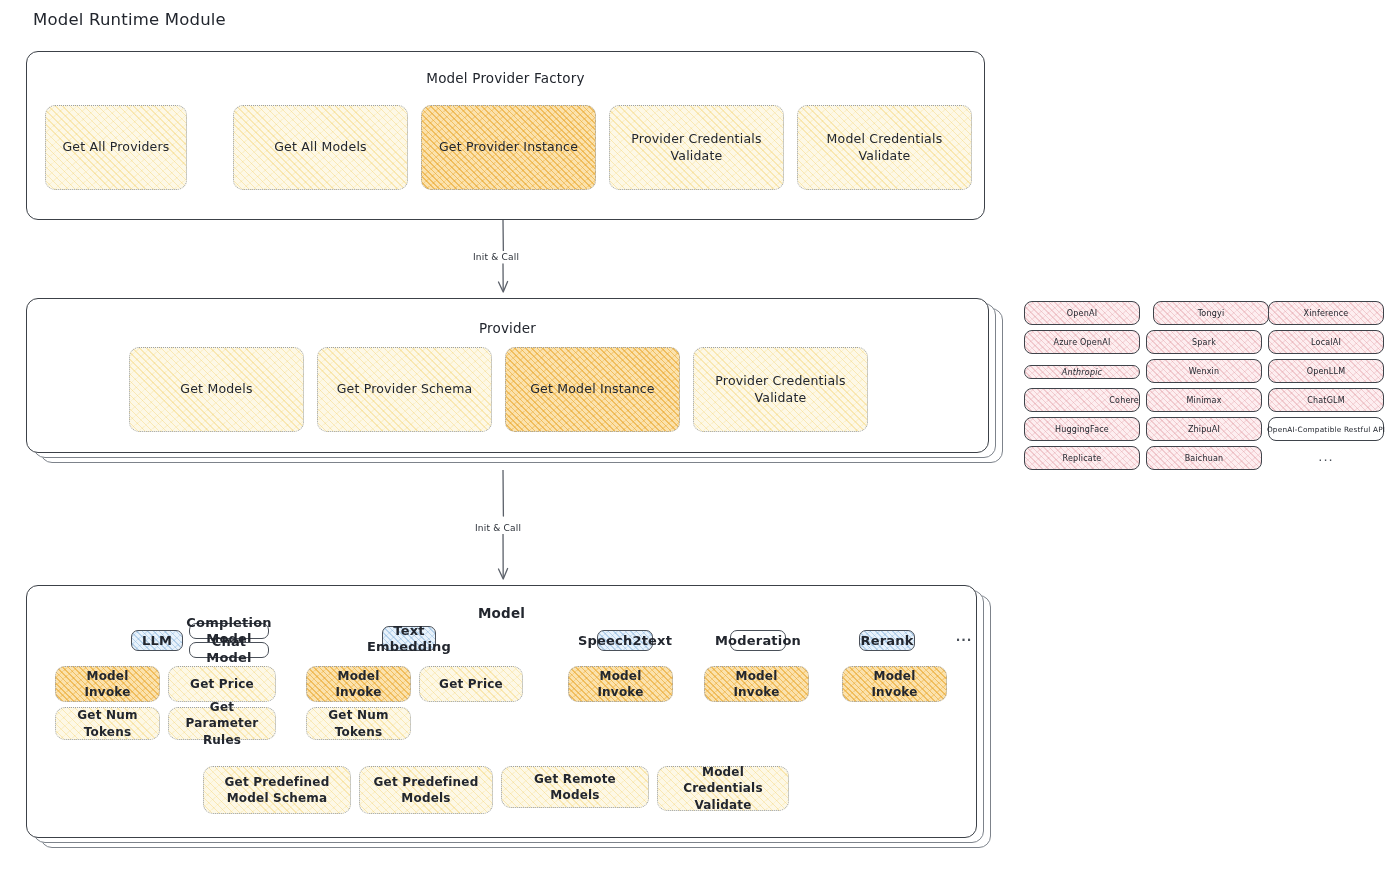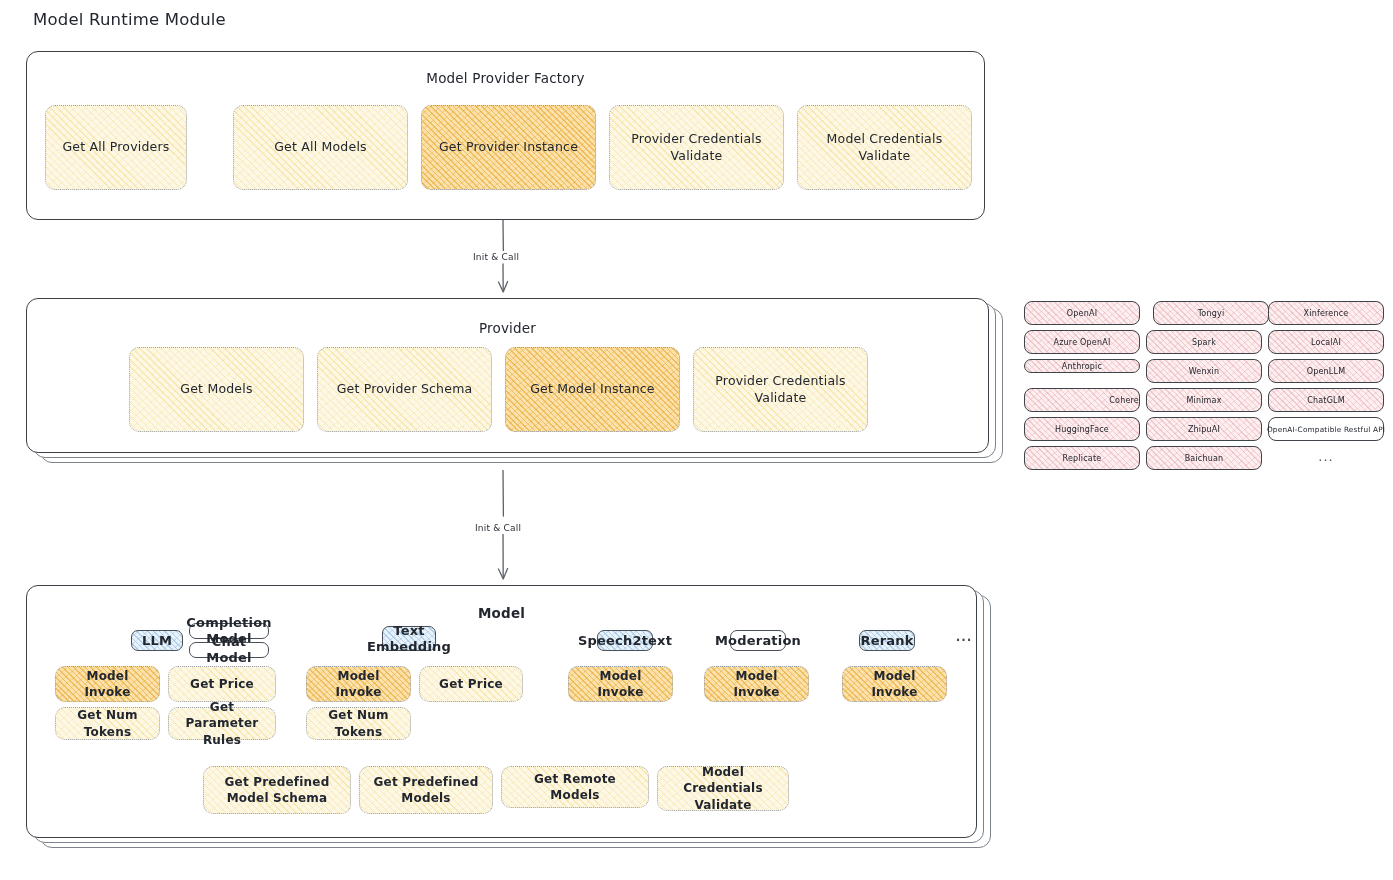--- a/index.html
+++ b/index.html
@@ -196,21 +196,21 @@
 </div>
 
 <div style="position:absolute; left:1024px; top:301px; width:360px; height:170px;">
 
   <div class="tag fill-rose hand" style="left:0px;   top:0px;   width:116px; height:24px;">
       <span>OpenAI</span>
     </div>
   <div class="tag fill-rose hand" style="left:0px;   top:29px;  width:116px; height:24px;">
       <span>Azure OpenAI</span>
     </div>
-  <div class="tag fill-rose hand" style="left:0px;   top:58px;  width:116px; height:14px;">
+  <div class="tag fill-rose hand" style="left:0px;   top:64px;  width:116px; height:14px;font-style:italic;">
       <span>Anthropic</span>
     </div>
   <div class="tag fill-rose hand" style="left:0px;   top:87px;  width:116px; height:24px;justify-content:flex-end;">
       <span>Cohere</span>
     </div>
   <div class="tag fill-rose hand" style="left:0px;   top:116px; width:116px; height:24px;">
       <span>HuggingFace</span>
     </div>
   <div class="tag fill-rose hand" style="left:0px;   top:145px; width:116px; height:24px;">
       <span>Replicate</span>

